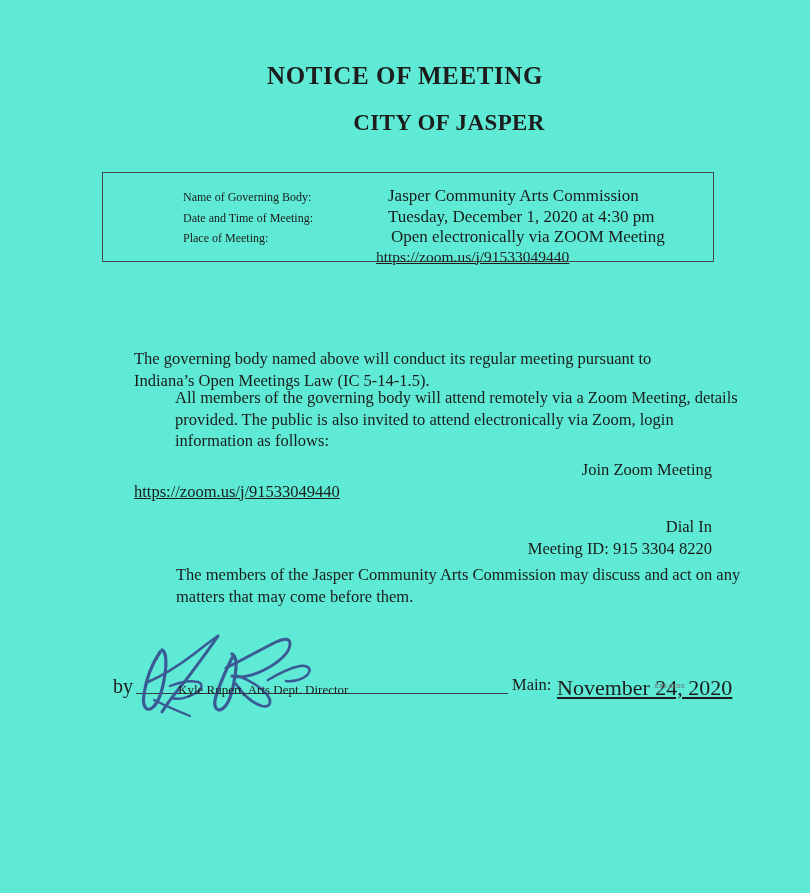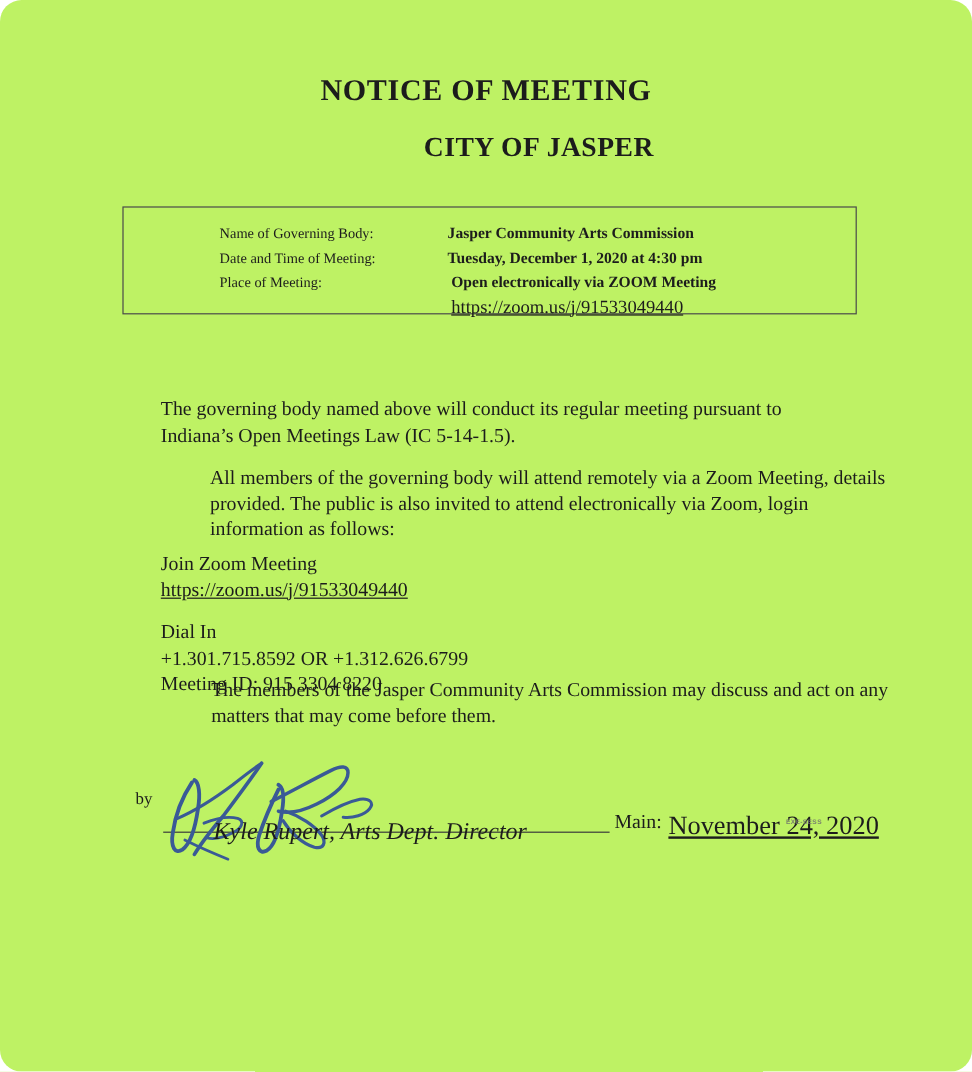--- a/index.html
+++ b/index.html
@@ -13,22 +13,21 @@
     height: 893px;
     position: relative;
     font-family: "Liberation Serif", "DejaVu Serif", serif;
     color: #1c1c1c;
     overflow: hidden;
   }
 
   .page {
     position: absolute;
     inset: 0;
-    background: #bef264;
-    border-radius: 18px;
+    background: #5eead4;
   }
 
   
   .hdr-title {
     position: absolute;
     left: 0;
     top: 62px;
     width: 810px;
     text-align: center;
     font-size: 25px;
@@ -76,23 +75,24 @@
     align-items: baseline;
     height: 20.5px;
   }
   .detail-label {
     width: 190px;
     flex: 0 0 190px;
     font-size: 12px;
     font-weight: normal;
   }
   .detail-value {
-    font-size: 13px;
-    font-weight: bold;
+    font-size: 17px;
+    font-weight: normal;
     white-space: nowrap;
+    margin-left: 15px;
   }
   .detail-value.indent {
     padding-left: 3px;
   }
   .detail-link-row {
     display: flex;
     height: 20px;
   }
   .detail-link-spacer {
     width: 190px;
@@ -109,63 +109,62 @@
 
   
   .body-block {
     position: absolute;
     left: 134px;
     width: 578px;
     font-size: 16.5px;
     line-height: 21.5px;
     text-align: left;
   }
-  #para-law      { top: 330px; }
+  #para-law      { top: 348px; }
   #para-remote   { top: 387px; margin-left: 41px; }
   #join-block    { top: 459px; }
   #dial-block    { top: 516px; }
   #para-members  { top: 564px; margin-left: 42px; }
 
-  .plain-line { white-space: nowrap; }
+  .plain-line { white-space: nowrap; text-align: right; }
 
   .url-link {
     text-decoration: underline;
     color: #1c1c1c;
     cursor: pointer;
   }
 
   
   .sig-area {
     position: absolute;
     left: 0;
     top: 620px;
     width: 810px;
     height: 110px;
   }
   .sig-by {
     position: absolute;
     left: 113px;
-    top: 39px;
-    font-size: 14px;
+    top: 55px;
+    font-size: 20px;
   }
   .sig-line {
     position: absolute;
     left: 136px;
     top: 73px;
     width: 372px;
     height: 0;
     border-bottom: 1.2px solid #3b3b3b;
   }
   .sig-name {
     position: absolute;
     left: 178px;
     top: 62px;
-    font-size: 20px;
+    font-size: 13px;
     white-space: nowrap;
-    font-style: italic;
   }
   .sig-svg {
     position: absolute;
     left: 132px;
     top: 4px;
     width: 190px;
     height: 96px;
     pointer-events: none;
   }
   .sig-date-label {
@@ -234,21 +233,20 @@
 
   <div class="body-block" id="para-remote">All members of the governing body will attend remotely via a Zoom Meeting, details provided. The public is also invited to attend electronically via Zoom, login information as follows:</div>
 
   <div class="body-block" id="join-block">
     <div class="plain-line">Join Zoom Meeting</div>
     <a class="url-link">https://zoom.us/j/91533049440</a>
   </div>
 
   <div class="body-block" id="dial-block">
     <div class="plain-line">Dial In</div>
-    <div class="plain-line">+1.301.715.8592  OR +1.312.626.6799</div>
     <div class="plain-line">Meeting ID: 915 3304 8220</div>
   </div>
 
   <div class="body-block" id="para-members">The members of the Jasper Community Arts Commission may discuss and act on any matters that may come before them.</div>
 
   <div class="sig-area">
 
     <span class="sig-by">by</span>
 
     <div class="sig-line"></div>

